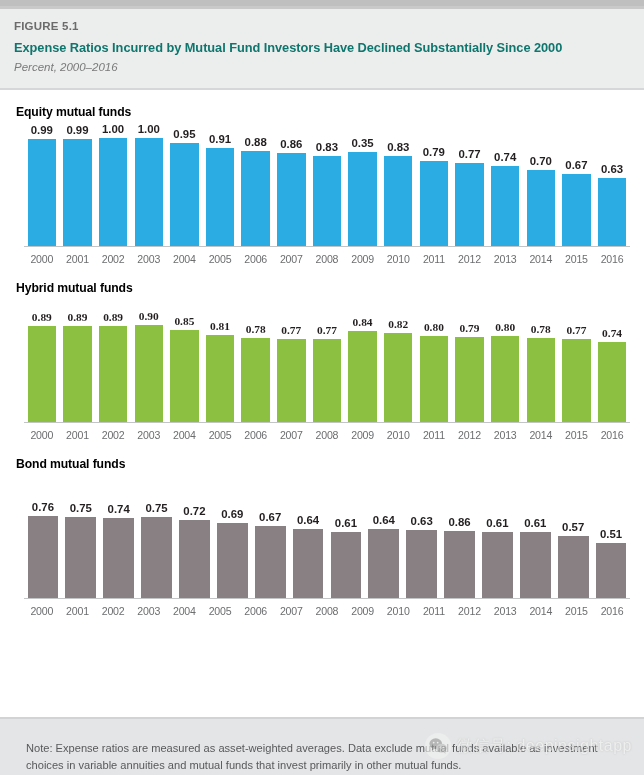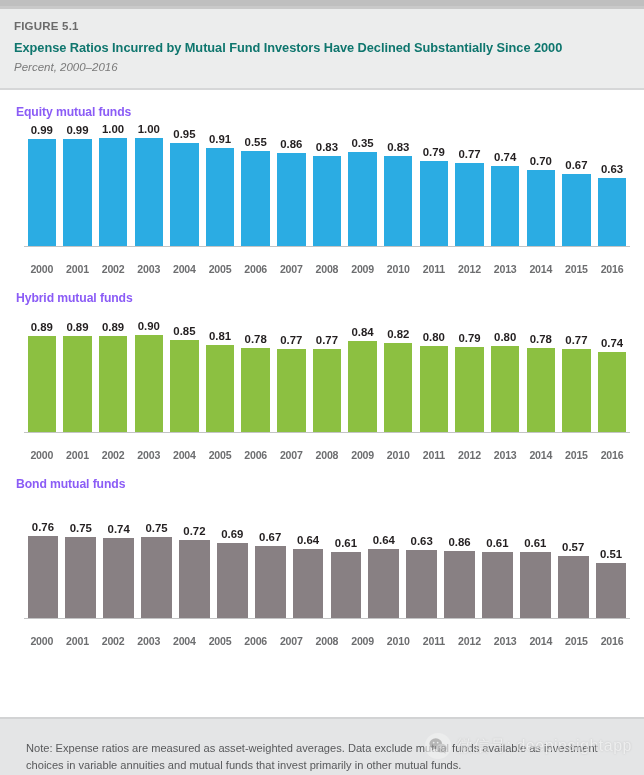--- a/index.html
+++ b/index.html
@@ -83,21 +83,21 @@
     width: 644px;
   }
   .panel {
     position: relative;
     width: 644px;
     box-sizing: border-box;
   }
   .panel-title {
     font-size: 12.2px;
     font-weight: bold;
-    color: #8b5cf6;
+    color: #000000;
     padding: 14px 0 0 16px;
     line-height: 16px;
     letter-spacing: -0.1px;
   }
 
   .plot {
     position: relative;
     margin: 0 0 0 24px;
     width: 606px;
     box-sizing: border-box;
@@ -131,22 +131,21 @@
   }
   .axis {
     width: 606px;
     height: 1px;
     background: #c3c4c5;
   }
   .xlabels {
     display: flex;
     width: 606px;
     box-sizing: border-box;
-    padding-top: 15px;
-    font-weight: bold;
+    padding-top: 5px;
   }
   .xlabel {
     flex: 1 1 0;
     text-align: center;
     font-size: 10.6px;
     color: #6d6e70;
     line-height: 14px;
     letter-spacing: -0.2px;
   }
 
@@ -241,21 +240,21 @@
             </div>
             <div class="barcol">
               <div class="barval">0.95</div>
               <div class="bar" style="background: rgb(43, 172, 227); height: 102.6px;"></div>
             </div>
             <div class="barcol">
               <div class="barval">0.91</div>
               <div class="bar" style="background: rgb(43, 172, 227); height: 98.28px;"></div>
             </div>
             <div class="barcol">
-              <div class="barval">0.55</div>
+              <div class="barval">0.88</div>
               <div class="bar" style="background: rgb(43, 172, 227); height: 95.04px;"></div>
             </div>
             <div class="barcol">
               <div class="barval">0.86</div>
               <div class="bar" style="background: rgb(43, 172, 227); height: 92.88px;"></div>
             </div>
             <div class="barcol">
               <div class="barval">0.83</div>
               <div class="bar" style="background: rgb(43, 172, 227); height: 89.64px;"></div>
             </div>
@@ -310,21 +309,21 @@
             <div class="xlabel">2013</div>
             <div class="xlabel">2014</div>
             <div class="xlabel">2015</div>
             <div class="xlabel">2016</div>
           </div>
         </div>
       </div>
       <div class="panel">
         <div class="panel-title">Hybrid mutual funds</div>
         <div class="plot">
-          <div class="bars" style="height: 126px;">
+          <div class="bars" style="height: 126px; font-family: Liberation Serif, serif;">
             <div class="barcol">
               <div class="barval">0.89</div>
               <div class="bar" style="background: rgb(140, 192, 65); height: 96.12px;"></div>
             </div>
             <div class="barcol">
               <div class="barval">0.89</div>
               <div class="bar" style="background: rgb(140, 192, 65); height: 96.12px;"></div>
             </div>
             <div class="barcol">
               <div class="barval">0.89</div>

